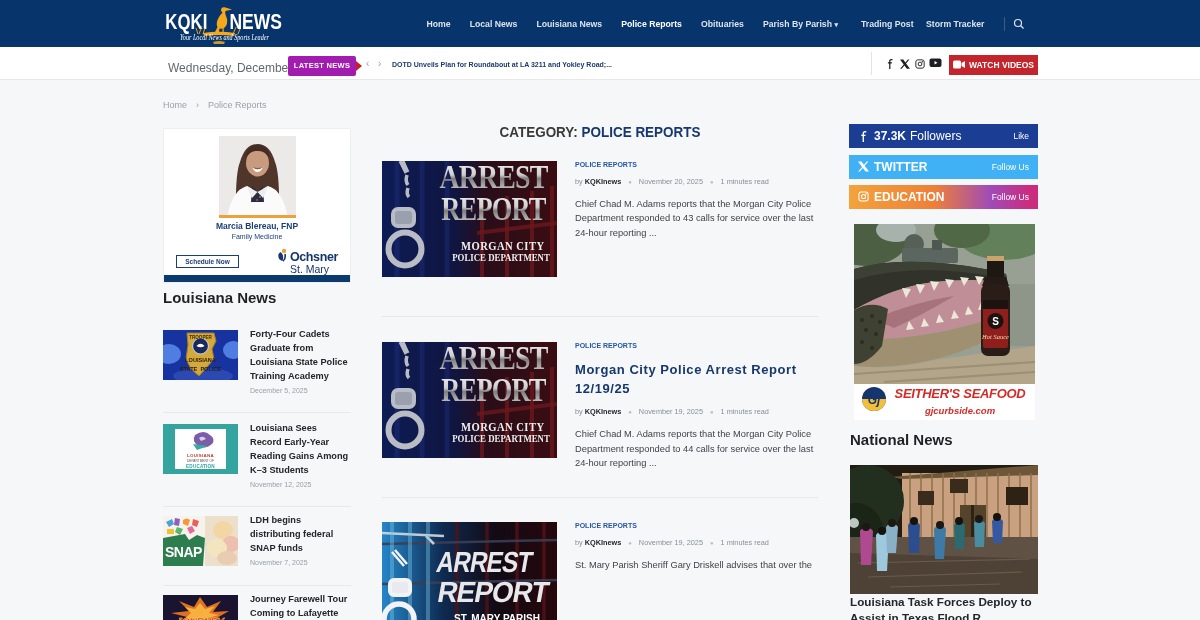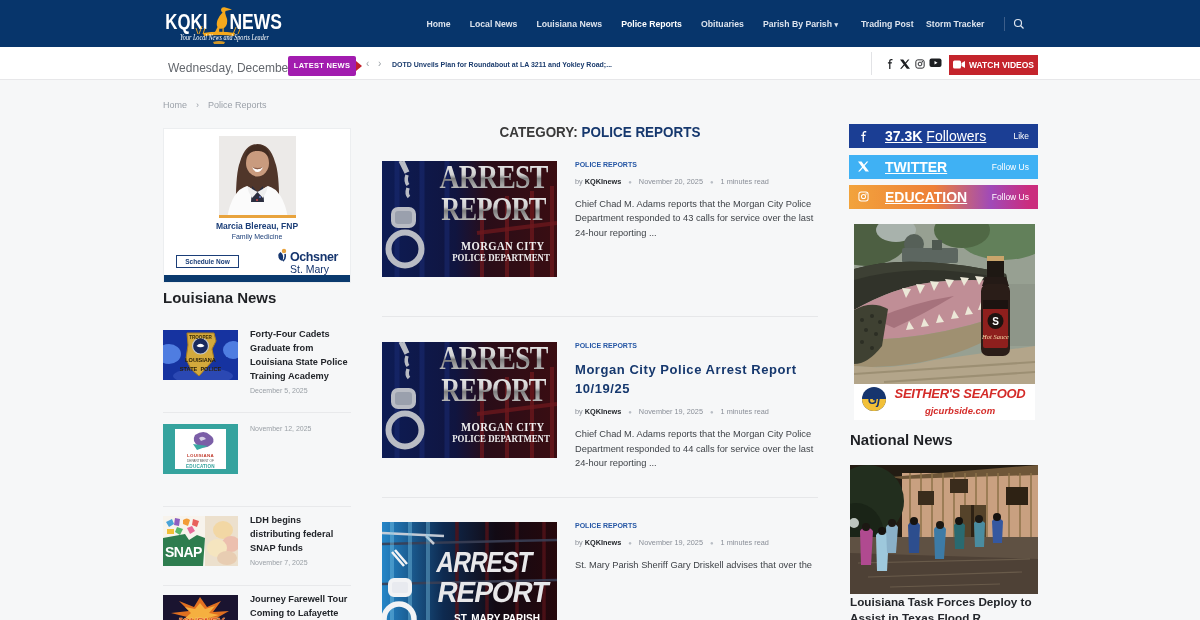--- a/index.html
+++ b/index.html
@@ -60,21 +60,21 @@
 .attl { font-size:13px; font-weight:bold; color:#16386e; line-height:19.6px; margin-top:10.5px; letter-spacing:0.55px; }
 .ameta { font-size:7.3px; color:#8a8f98; margin-top:8.5px; }
 .ameta b { color:#23262b; }
 .ameta .dot { color:#b9bec5; margin:0 7px; font-size:6px; }
 .aexc { font-size:9.3px; color:#3f4348; line-height:14.5px; margin-top:11px; }
 .adiv { position:absolute; left:0; width:436px; height:1px; background:#e6e7e9; }
 
 
 .sbar { position:absolute; left:-1px; width:189px; height:24px; color:#fff; display:flex; align-items:center; }
 .sbar .ic { width:11px; height:11px; margin-left:9px; }
-.sbar .lb { font-size:14px; font-weight:bold; margin-left:16px;text-decoration:underline; }
+.sbar .lb { font-size:12px; font-weight:bold; margin-left:5px; }
 .sbar .lb span { font-weight:normal; margin-left:4px; }
 .sbar .rt { position:absolute; right:9px; font-size:8.5px; }
 .natttl { position:absolute; left:0; top:593.5px; font-size:11.7px; font-weight:bold; color:#23262b; line-height:16.5px; width:188px; }
 </style>
 </head>
 <body>
 <div class="page">
 <svg width="0" height="0" style="position:absolute">
 <defs>
 <g id="arrestA">
@@ -239,20 +239,21 @@
         <rect width="75" height="50" fill="#35a39e"></rect>
         <rect x="12" y="5" width="51" height="40" fill="#fff"></rect>
         <path d="M32 11 q9 -6 15 0 q6 4 2 9 q-7 6 -13 2 q-8 -4 -4 -11z" fill="#7b5ea7"></path>
         <path d="M30 20 l15 2 l-11 4z" fill="#3aa8a2"></path>
         <path d="M36 14 q4 -3 7 1 l-5 2z" fill="#fff" opacity=".7"></path>
         <text x="37.5" y="33" text-anchor="middle" font-size="4.4" font-weight="bold" fill="#c0392b" letter-spacing=".3">LOUISIANA</text>
         <text x="37.5" y="38" text-anchor="middle" font-size="3.2" fill="#555">DEPARTMENT OF</text>
         <text x="37.5" y="43.5" text-anchor="middle" font-size="4.6" font-weight="bold" fill="#35a39e" letter-spacing=".2">EDUCATION</text>
       </svg></div>
       <div class="stxt">
+          <div class="sttl">Louisiana Sees Record Early-Year Reading Gains Among K–3 Students</div>
       <div class="sdate">November 12, 2025</div>
         </div>
     </div>
     <div class="sdiv" style="top:506px;"></div>
 
     <div class="sitem" style="top:516px;">
       <div class="sthumb"><svg width="75" height="50" viewBox="0 0 75 50">
         <rect width="75" height="50" fill="#f7f3ec"></rect>
         <rect x="42" y="0" width="33" height="50" fill="#ece0cd"></rect>
         <ellipse cx="60" cy="14" rx="10" ry="9" fill="#f2d7a4"></ellipse>
@@ -306,21 +307,21 @@
       </div>
     </div>
     <div class="adiv" style="top:316px;"></div>
 
     <div class="art" style="top:342px;">
       <div class="aimg"><svg width="175" height="116">
             <use href="#arrestA"></use>
           </svg></div>
       <div class="atxt">
         <div class="albl">POLICE REPORTS</div>
-        <div class="attl">Morgan City Police Arrest Report 10/19/25</div>
+        <div class="attl">Morgan City Police Arrest Report 12/19/25</div>
         <div class="ameta">by <b>KQKInews</b><span class="dot">●</span>November 19, 2025<span class="dot">●</span>1 minutes read</div>
         <div class="aexc">Chief Chad M. Adams reports that the Morgan City Police Department responded to 44 calls for service over the last 24-hour reporting ...</div>
       </div>
     </div>
     <div class="adiv" style="top:497px;"></div>
 
     <div class="art" style="top:522px;">
       <div class="aimg" style="height:98px;"><svg width="175" height="116" viewBox="0 0 175 116">
         <defs>
           <linearGradient id="bgB" x1="0" y1="0" x2="1" y2="0">

